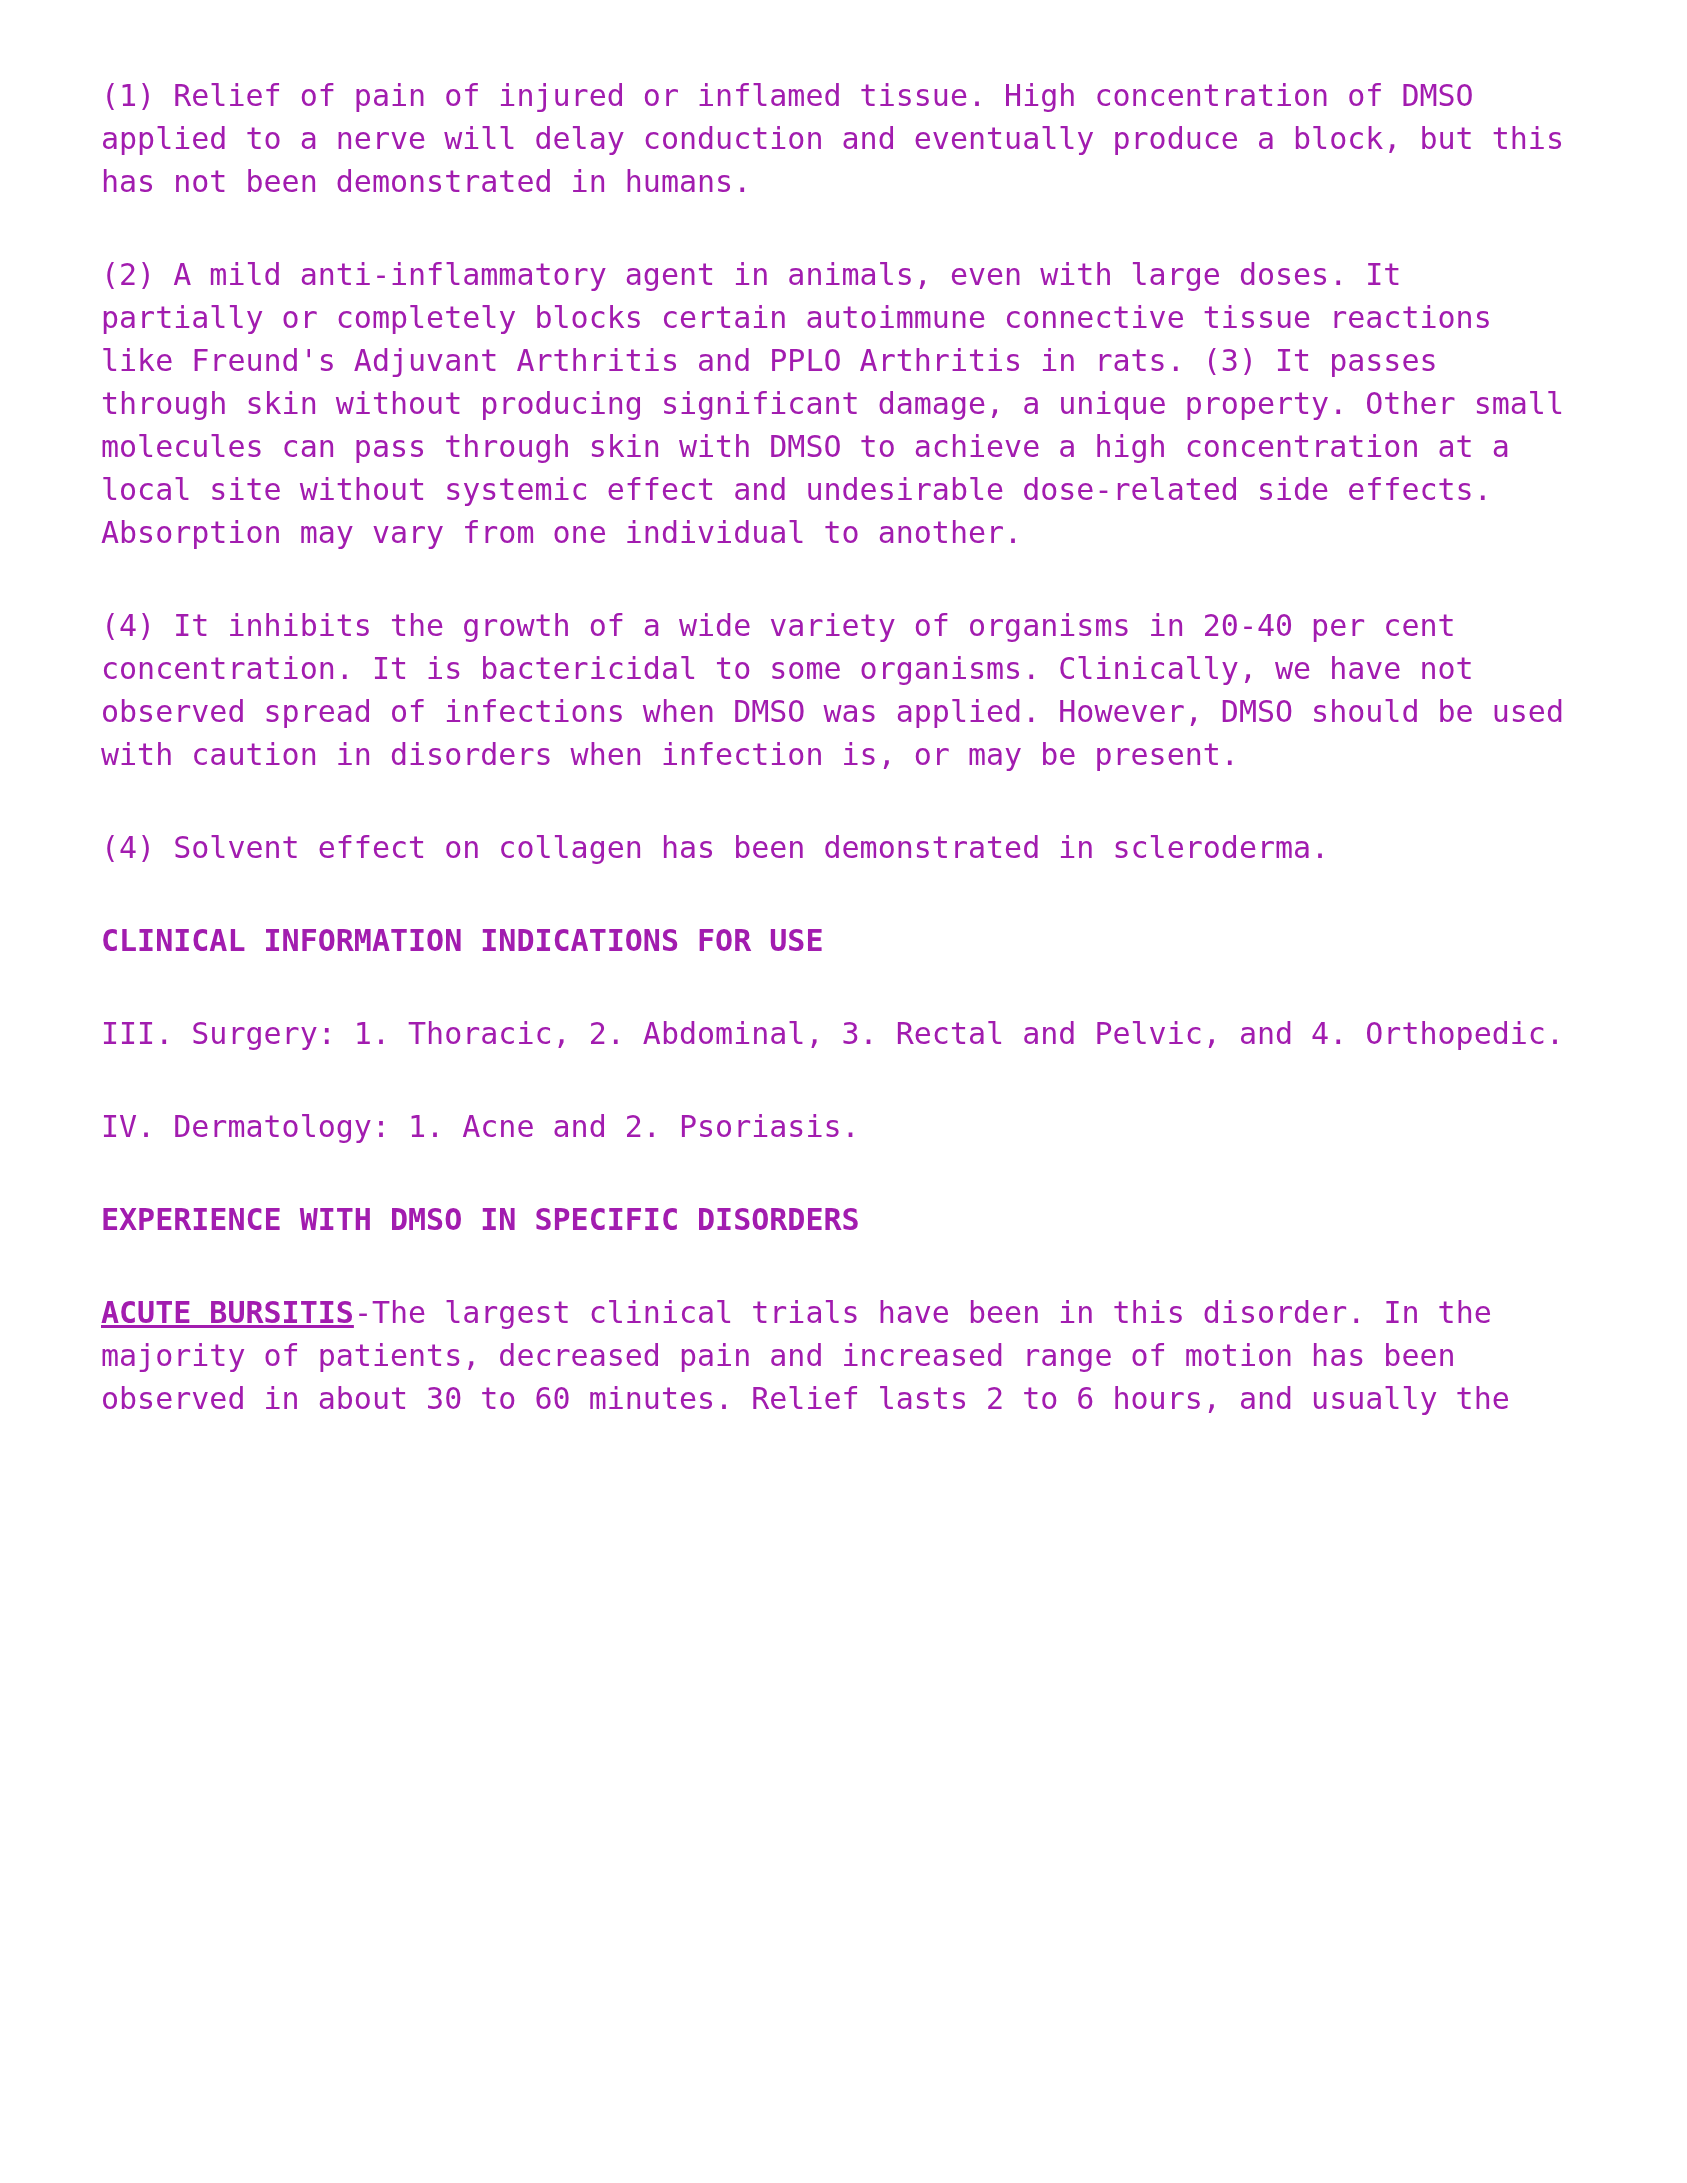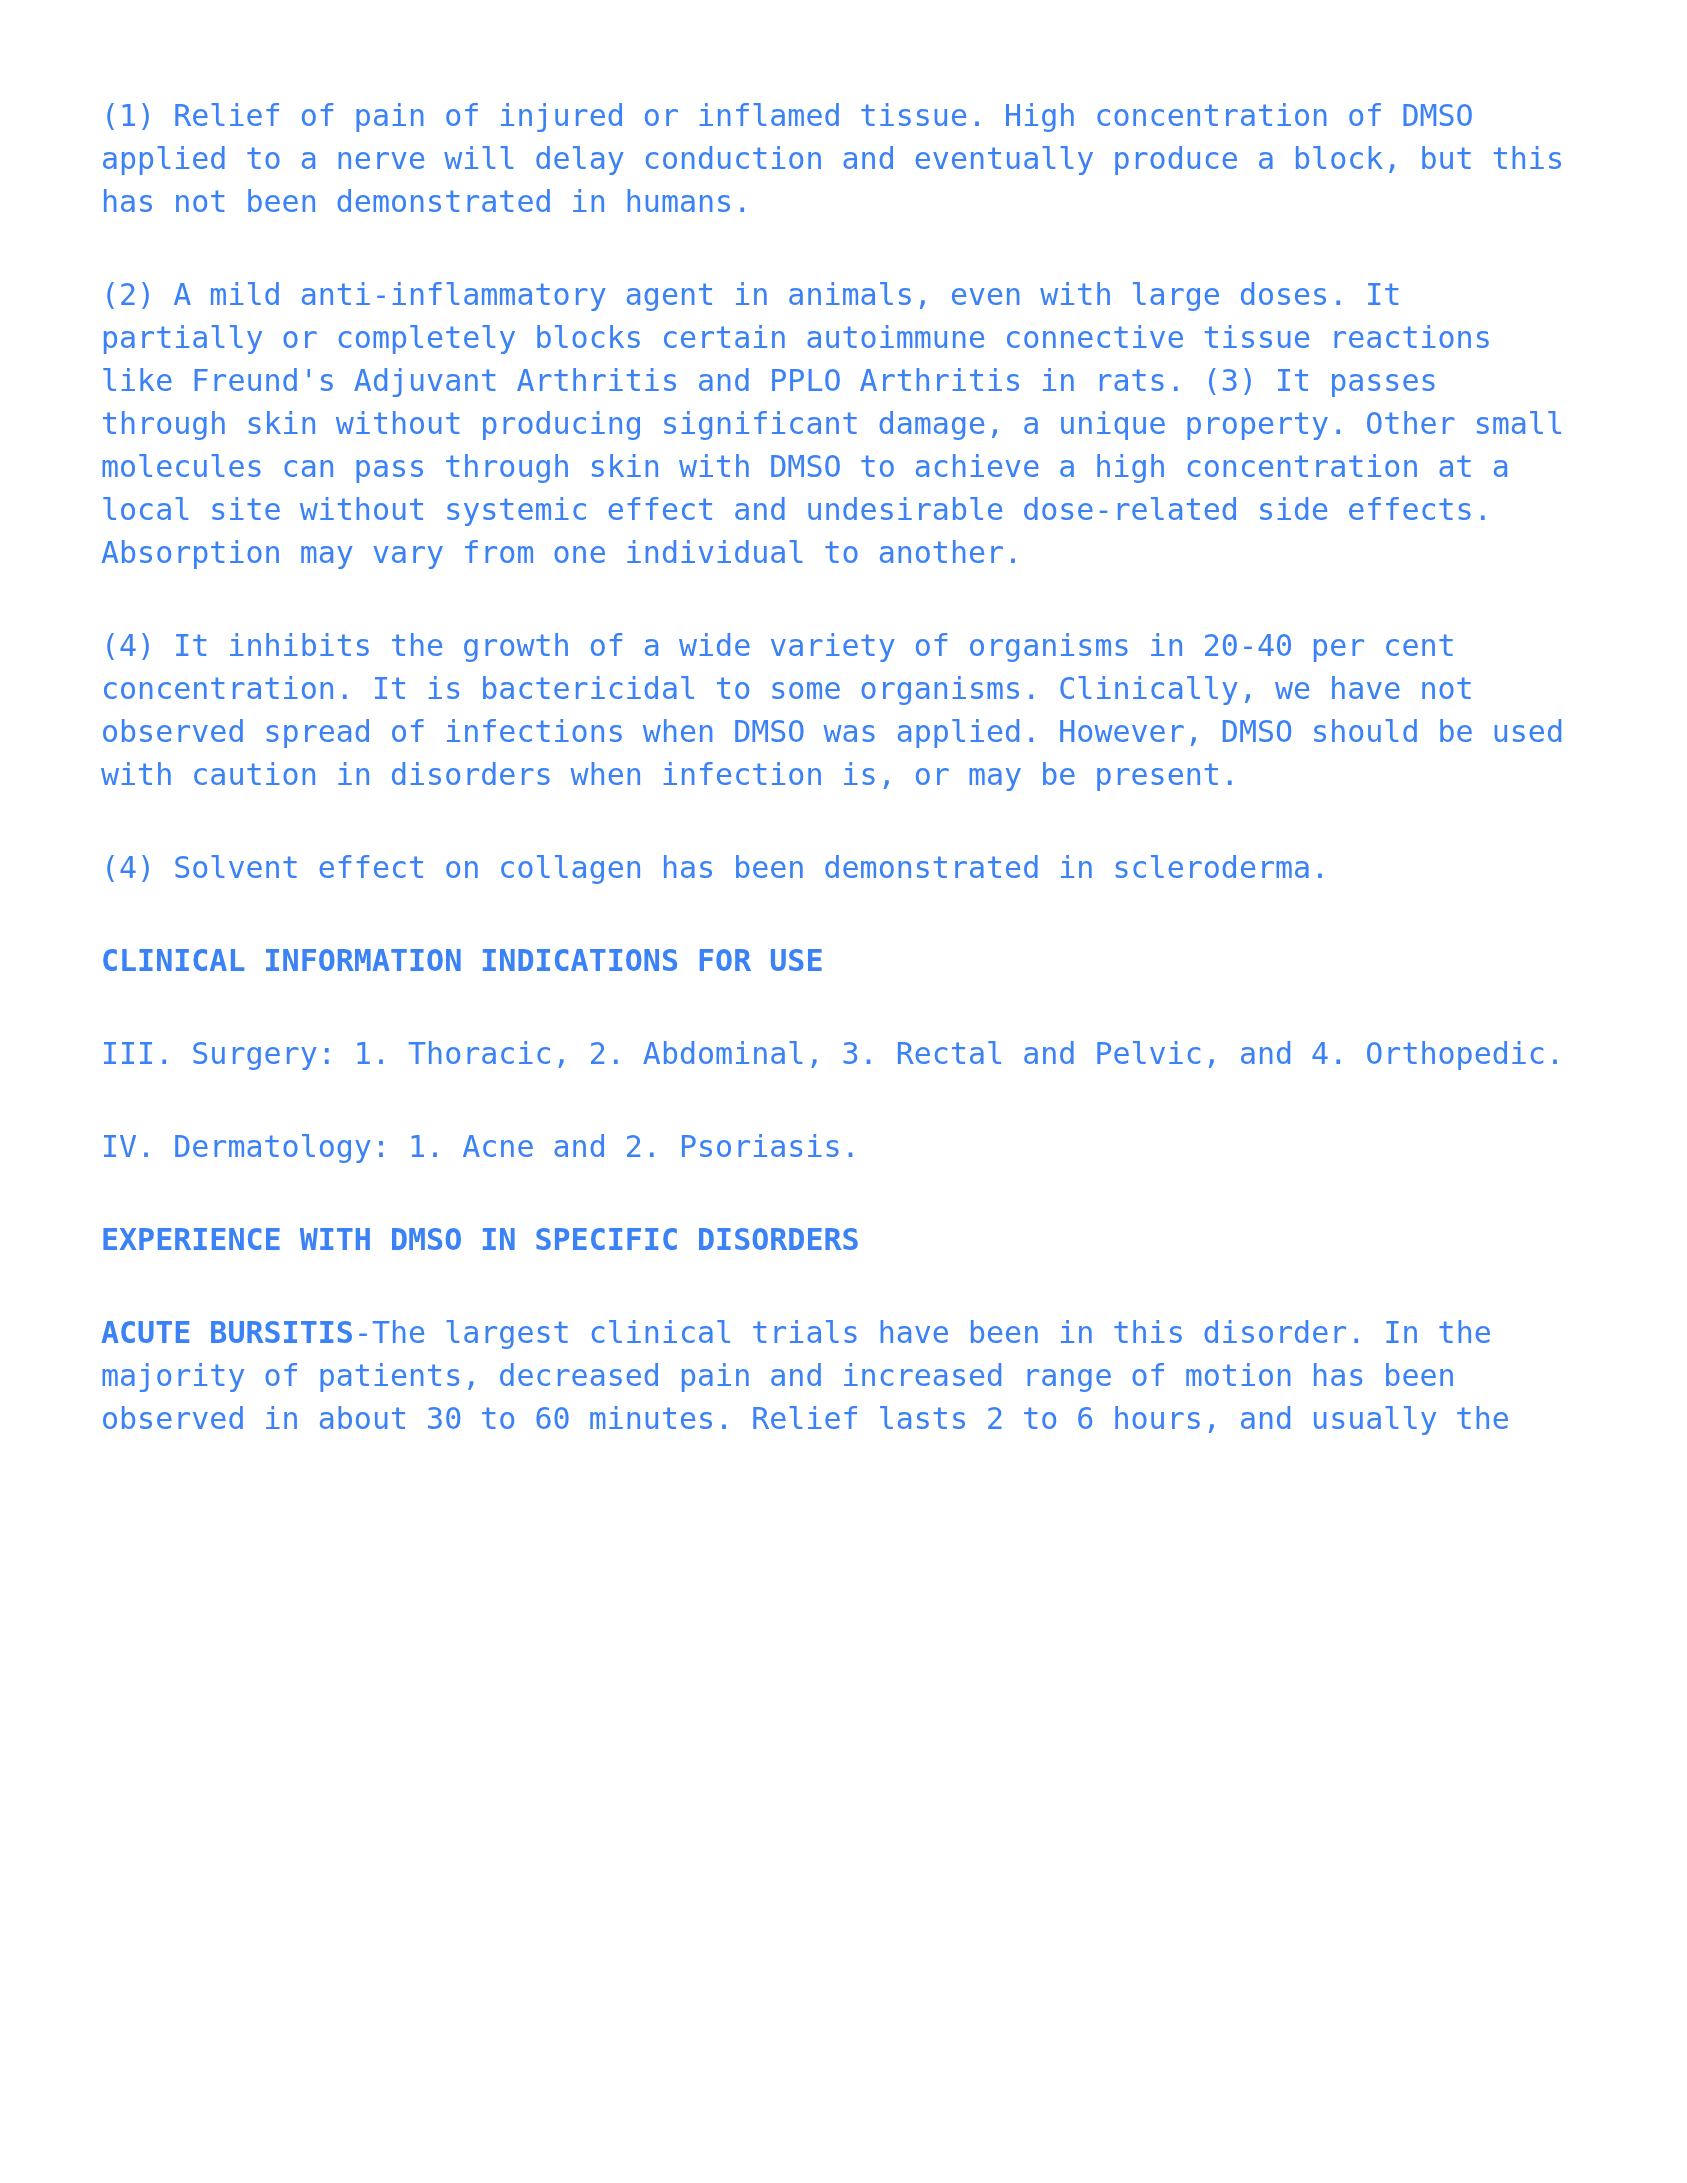--- a/index.html
+++ b/index.html
@@ -6,36 +6,37 @@
     margin: 0;
     padding: 0;
     background: #ffffff;
   }
   .page {
     position: relative;
     width: 1687px;
     height: 2183px;
     box-sizing: border-box;
     background: #ffffff;
-    color: #3b82f6;
+    color: #a21caf;
     font-family: "DejaVu Sans Mono", "Liberation Mono", monospace;
     font-size: 30px;
     line-height: 43px;
-    padding: 94px 83px 0 101px;
+    padding: 74px 83px 0 101px;
     overflow: hidden;
   }
   .para {
     white-space: pre-line;
     margin: 0 0 50px 0;
   }
   .heading {
     font-weight: bold;
   }
   .lead {
     font-weight: bold;
+    text-decoration: underline;
   }
 </style>
 </head>
 <body>
 
 <div class="page">
   <p class="para">(1) Relief of pain of injured or inflamed tissue. High concentration of DMSO
 applied to a nerve will delay conduction and eventually produce a block, but this
 has not been demonstrated in humans.</p>
 

